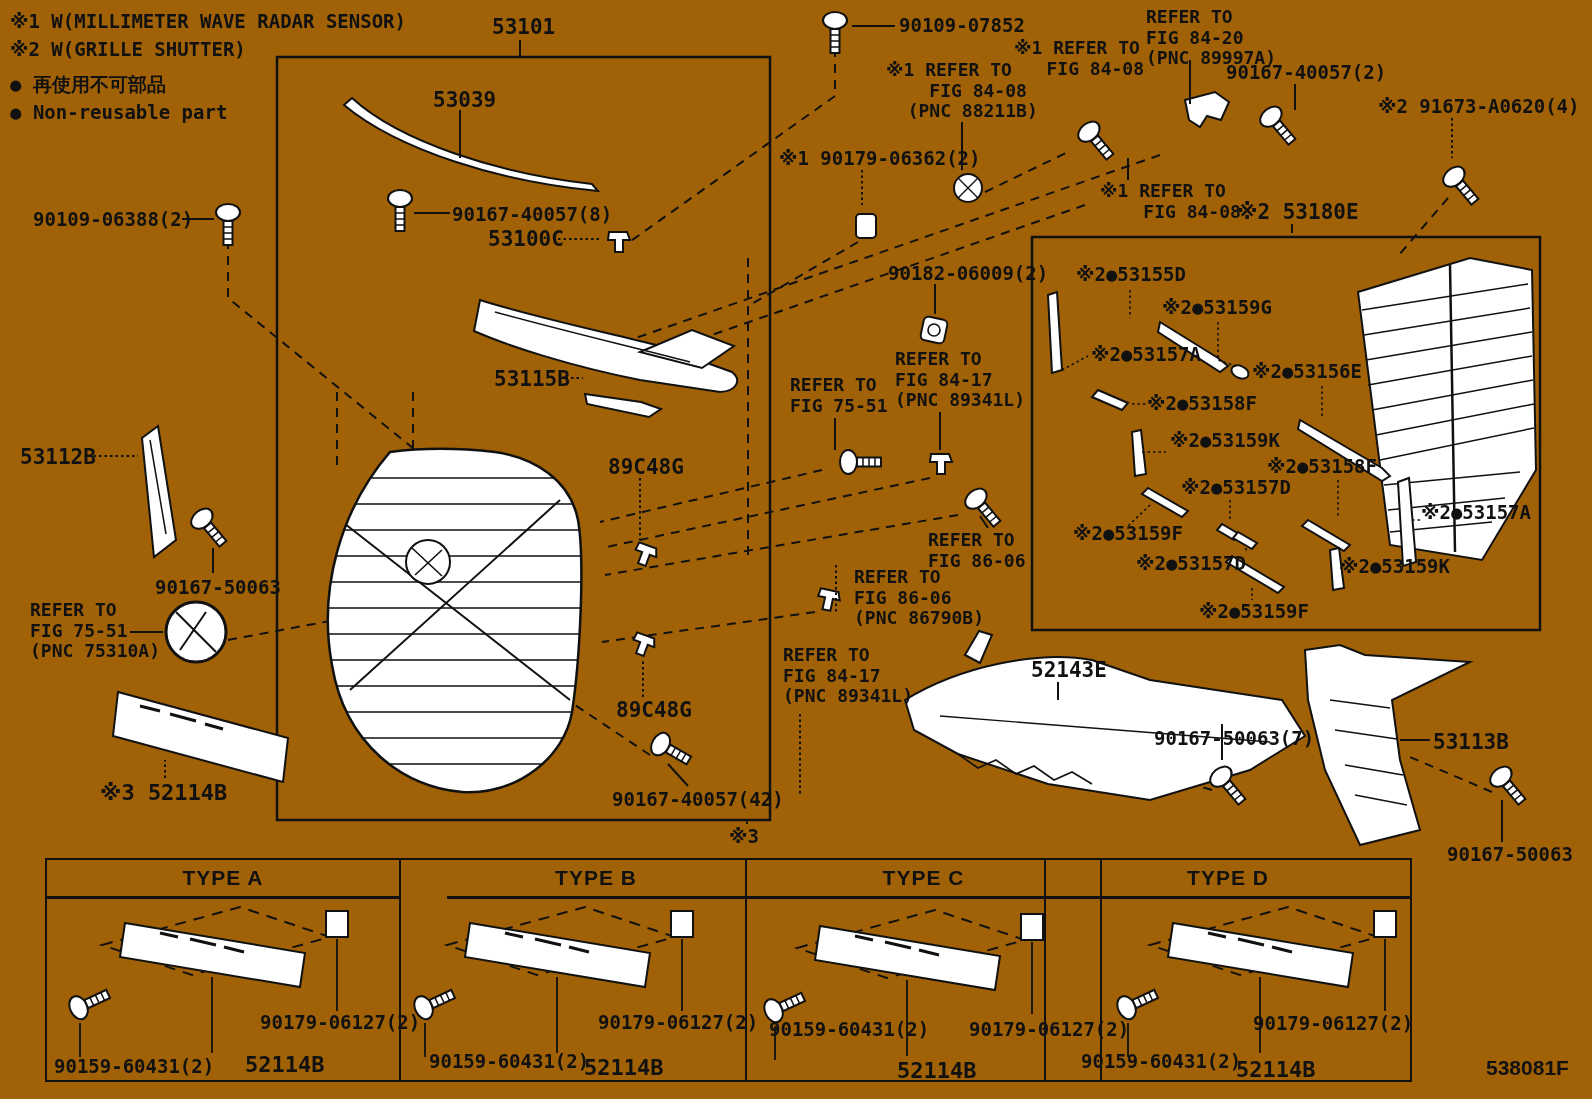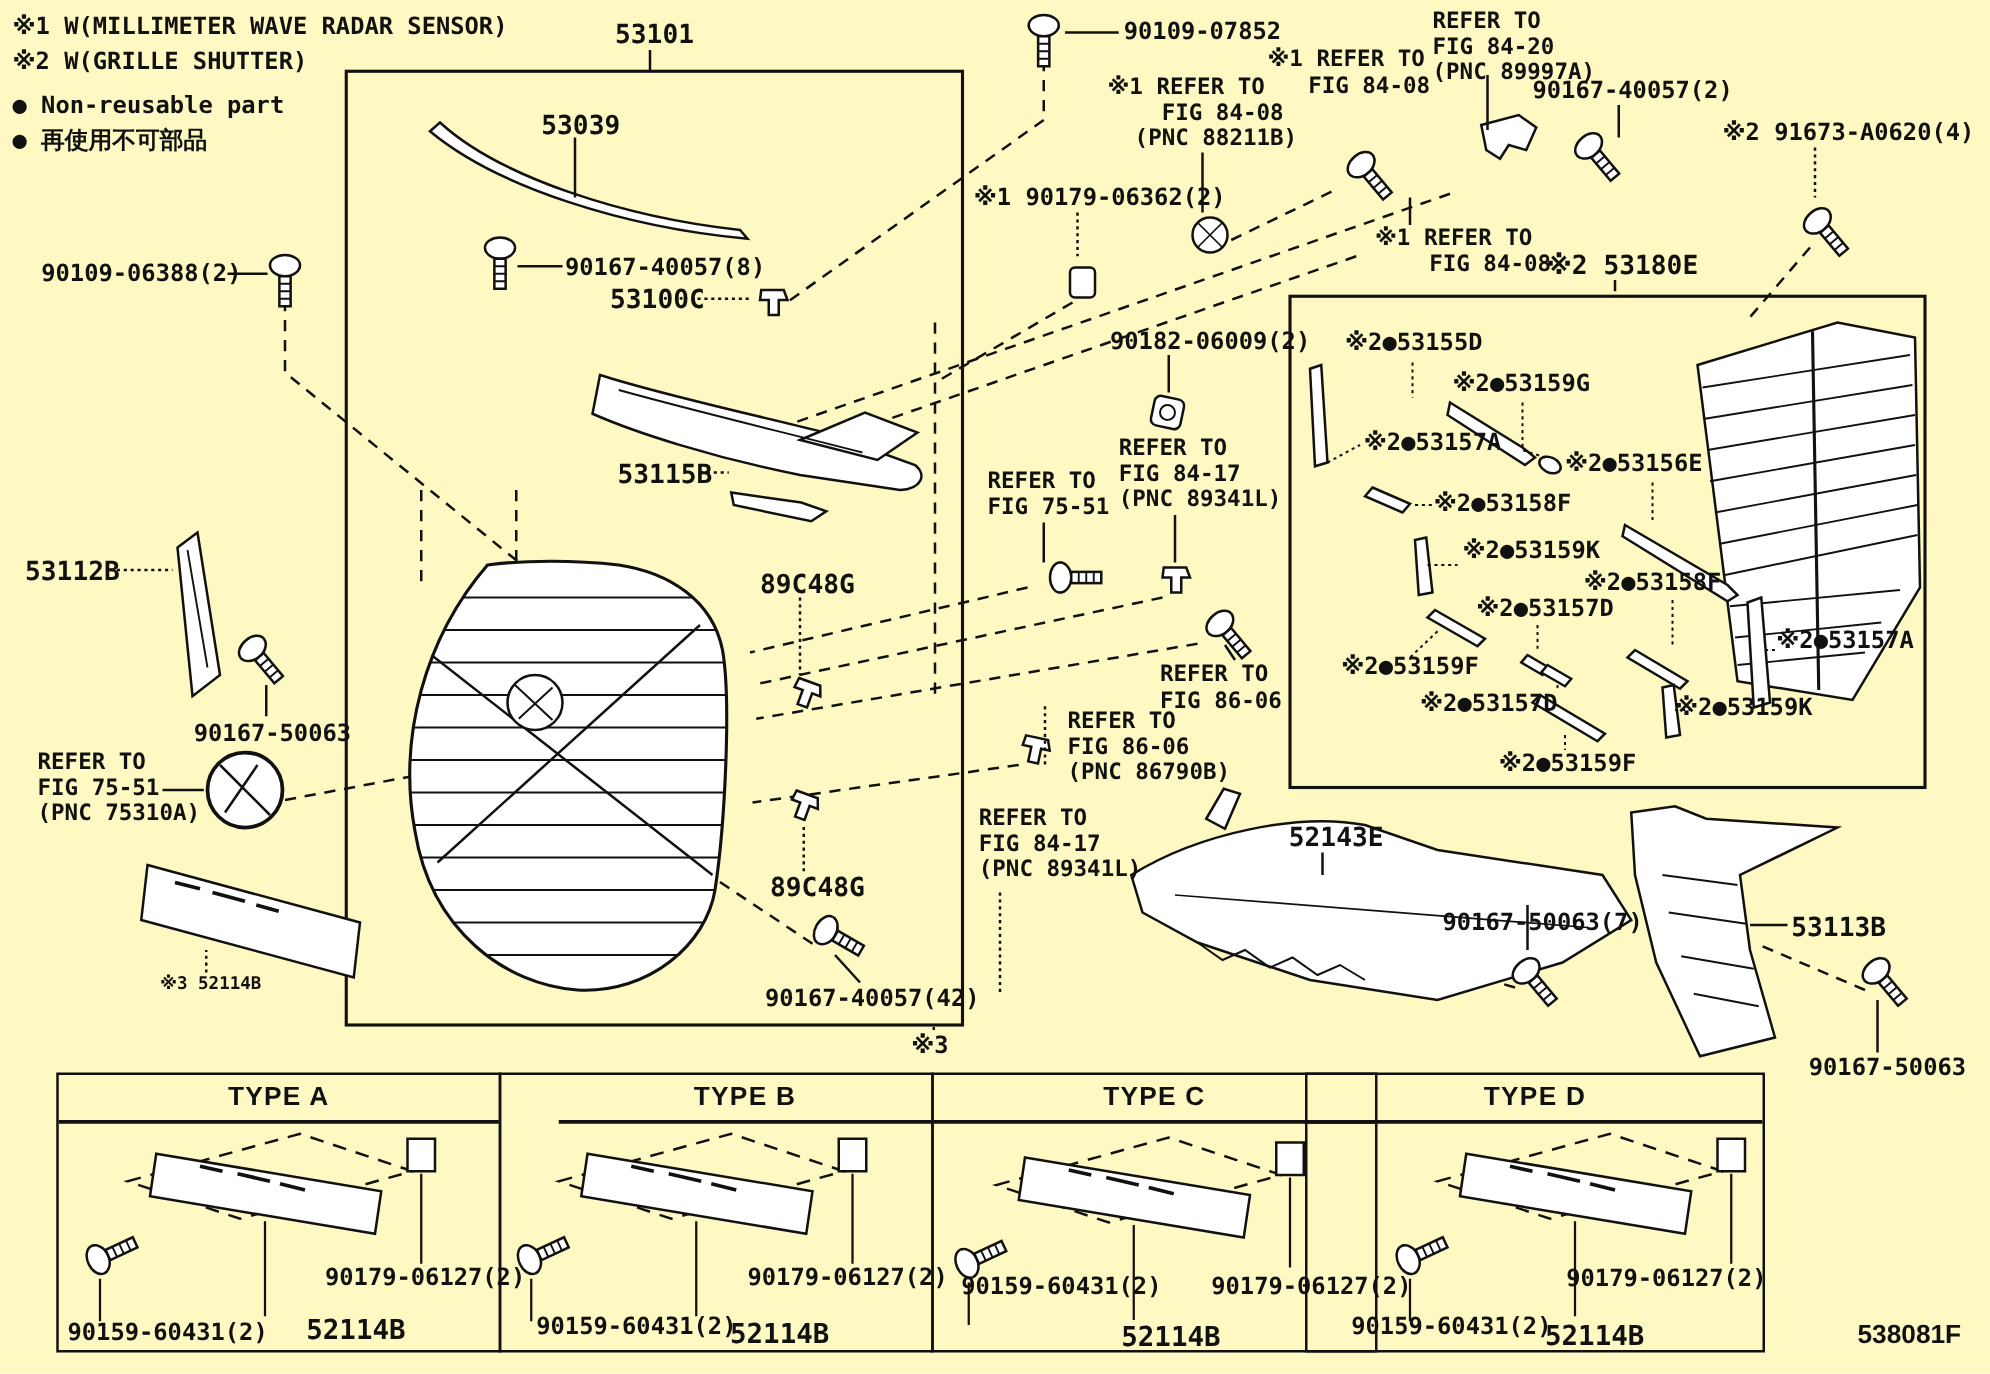--- a/index.html
+++ b/index.html
@@ -1,16 +1,16 @@
 <!DOCTYPE html>
 <html><head>
 <meta charset="utf-8">
 <style>
   html,body{margin:0;padding:0;background:#fff;}
-  #stage{position:relative;width:1592px;height:1099px;background:#fef9c3;overflow:hidden;
+  #stage{position:relative;width:1592px;height:1099px;background:#a16207;overflow:hidden;
          font-family:"DejaVu Sans Mono","DejaVu Sans",monospace;color:#111;}
   svg.art{position:absolute;left:0;top:0;}
   .plabel{position:absolute;white-space:pre;font-weight:bold;font-size:19px;line-height:1.14;color:#111;}
   .legend{position:absolute;left:10px;top:8px;font-weight:bold;font-size:19px;line-height:1.45;}
   .legend .row{white-space:pre;}
   .legend .gap{height:8px;}
   
   .type-panel{position:absolute;top:858px;height:224px;border:2px solid #111;box-sizing:border-box;}
   .type-panel .hd{height:36px;border-bottom:3px solid #111;display:flex;align-items:center;justify-content:center;
        font-family:"Liberation Sans","DejaVu Sans",sans-serif;font-weight:bold;font-size:21px;letter-spacing:1px;}
@@ -207,22 +207,22 @@
     <use href="#plate-assy" transform="translate(230,965)"></use>
     <use href="#plate-assy" transform="translate(575,965)"></use>
     <use href="#plate-assy" transform="translate(925,968)"></use>
     <use href="#plate-assy" transform="translate(1278,965)"></use>
   </svg>
 
   <div class="legend">
     <div class="row">※1 W(MILLIMETER WAVE RADAR SENSOR)</div>
     <div class="row">※2 W(GRILLE SHUTTER)</div>
     <div class="gap"></div>
+    <div class="row">● 再使用不可部品</div>
     <div class="row">● Non-reusable part</div>
-    <div class="row">● 再使用不可部品</div>
   </div>
 
   <div>
       <div class="plabel" style="left: 492px; top: 16px; font-size: 21px;">53101</div>
       <div class="plabel" style="left: 899px; top: 15px;">90109-07852</div>
       <div class="plabel" style="left: 1146px; top: 7px; font-size: 18px;">REFER TO
 FIG 84-20
 (PNC 89997A)</div>
       <div class="plabel" style="left: 1226px; top: 62px;">90167-40057(2)</div>
       <div class="plabel" style="left: 1014px; top: 38px; font-size: 18px;">※1 REFER TO
@@ -255,21 +255,21 @@
       <div class="plabel" style="left: 928px; top: 530px; font-size: 18px;">REFER TO
 FIG 86-06</div>
       <div class="plabel" style="left: 854px; top: 567px; font-size: 18px;">REFER TO
 FIG 86-06
 (PNC 86790B)</div>
       <div class="plabel" style="left: 783px; top: 645px; font-size: 18px;">REFER TO
 FIG 84-17
 (PNC 89341L)</div>
       <div class="plabel" style="left: 1031px; top: 659px; font-size: 21px;">52143E</div>
       <div class="plabel" style="left: 616px; top: 699px; font-size: 21px;">89C48G</div>
-      <div class="plabel" style="left: 100px; top: 780px; font-size: 14px; margin-left: 28px;">※3 52114B</div>
+      <div class="plabel" style="left: 100px; top: 780px; font-size: 22px;">※3 52114B</div>
       <div class="plabel" style="left: 612px; top: 789px;">90167-40057(42)</div>
       <div class="plabel" style="left: 729px; top: 826px;">※3</div>
       <div class="plabel" style="left: 1154px; top: 704px; margin-top: 24px;">90167-50063(7)</div>
       <div class="plabel" style="left: 1433px; top: 731px; font-size: 21px;">53113B</div>
       <div class="plabel" style="left: 1447px; top: 844px;">90167-50063</div>
       <div class="plabel" style="left: 1076px; top: 264px;">※2●53155D</div>
       <div class="plabel" style="left: 1162px; top: 297px;">※2●53159G</div>
       <div class="plabel" style="left: 1091px; top: 344px;">※2●53157A</div>
       <div class="plabel" style="left: 1252px; top: 361px;">※2●53156E</div>
       <div class="plabel" style="left: 1147px; top: 393px;">※2●53158F</div>

